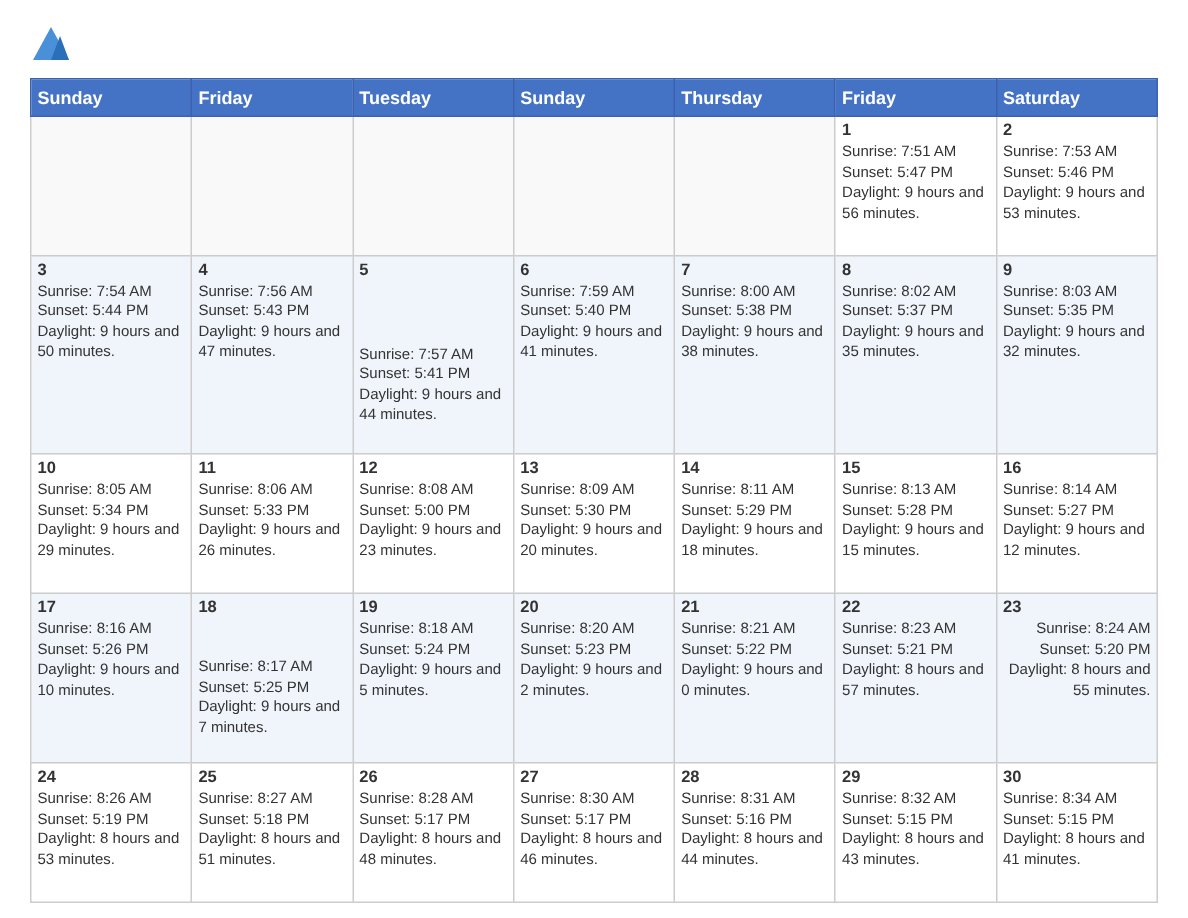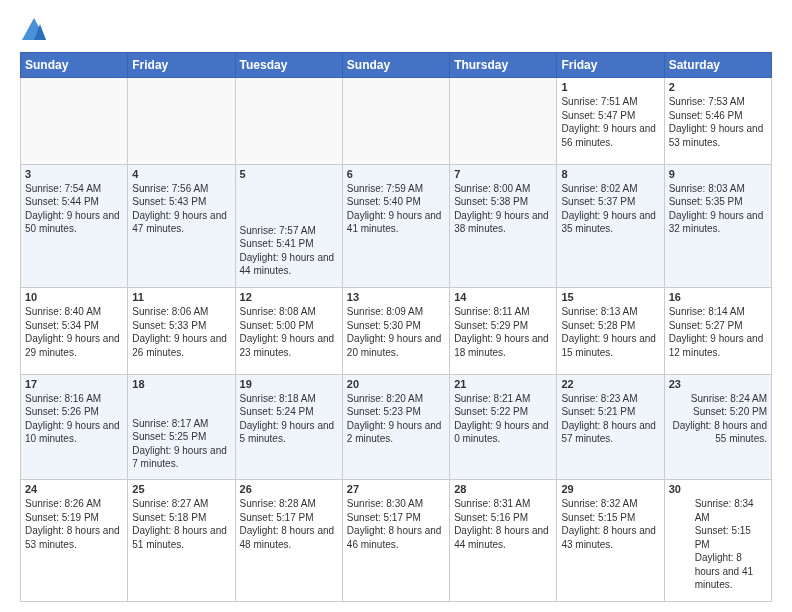--- a/index.html
+++ b/index.html
@@ -195,21 +195,21 @@
           <td>
             <span class="day-num">9</span>
             <div class="day-info" style="white-space: pre-line;">Sunrise: 8:03 AM
 Sunset: 5:35 PM
 Daylight: 9 hours and 32 minutes.</div>
           </td>
         </tr>
         <tr>
           <td>
             <span class="day-num">10</span>
-            <div class="day-info" style="white-space: pre-line;">Sunrise: 8:40 AM
+            <div class="day-info" style="white-space: pre-line;">Sunrise: 8:05 AM
 Sunset: 5:34 PM
 Daylight: 9 hours and 29 minutes.</div>
           </td>
           <td>
             <span class="day-num">11</span>
             <div class="day-info" style="white-space: pre-line;">Sunrise: 8:06 AM
 Sunset: 5:33 PM
 Daylight: 9 hours and 26 minutes.</div>
           </td>
           <td>
@@ -319,20 +319,20 @@
 Daylight: 8 hours and 44 minutes.</div>
           </td>
           <td>
             <span class="day-num">29</span>
             <div class="day-info" style="white-space: pre-line;">Sunrise: 8:32 AM
 Sunset: 5:15 PM
 Daylight: 8 hours and 43 minutes.</div>
           </td>
           <td>
             <span class="day-num">30</span>
-            <div class="day-info" style="white-space: pre-line; margin-left: 26px;">Sunrise: 8:34 AM
+            <div class="day-info" style="white-space: pre-line;">Sunrise: 8:34 AM
 Sunset: 5:15 PM
 Daylight: 8 hours and 41 minutes.</div>
           </td>
         </tr>
       </tbody>
   </table>
 </div>
 
 </body></html>

